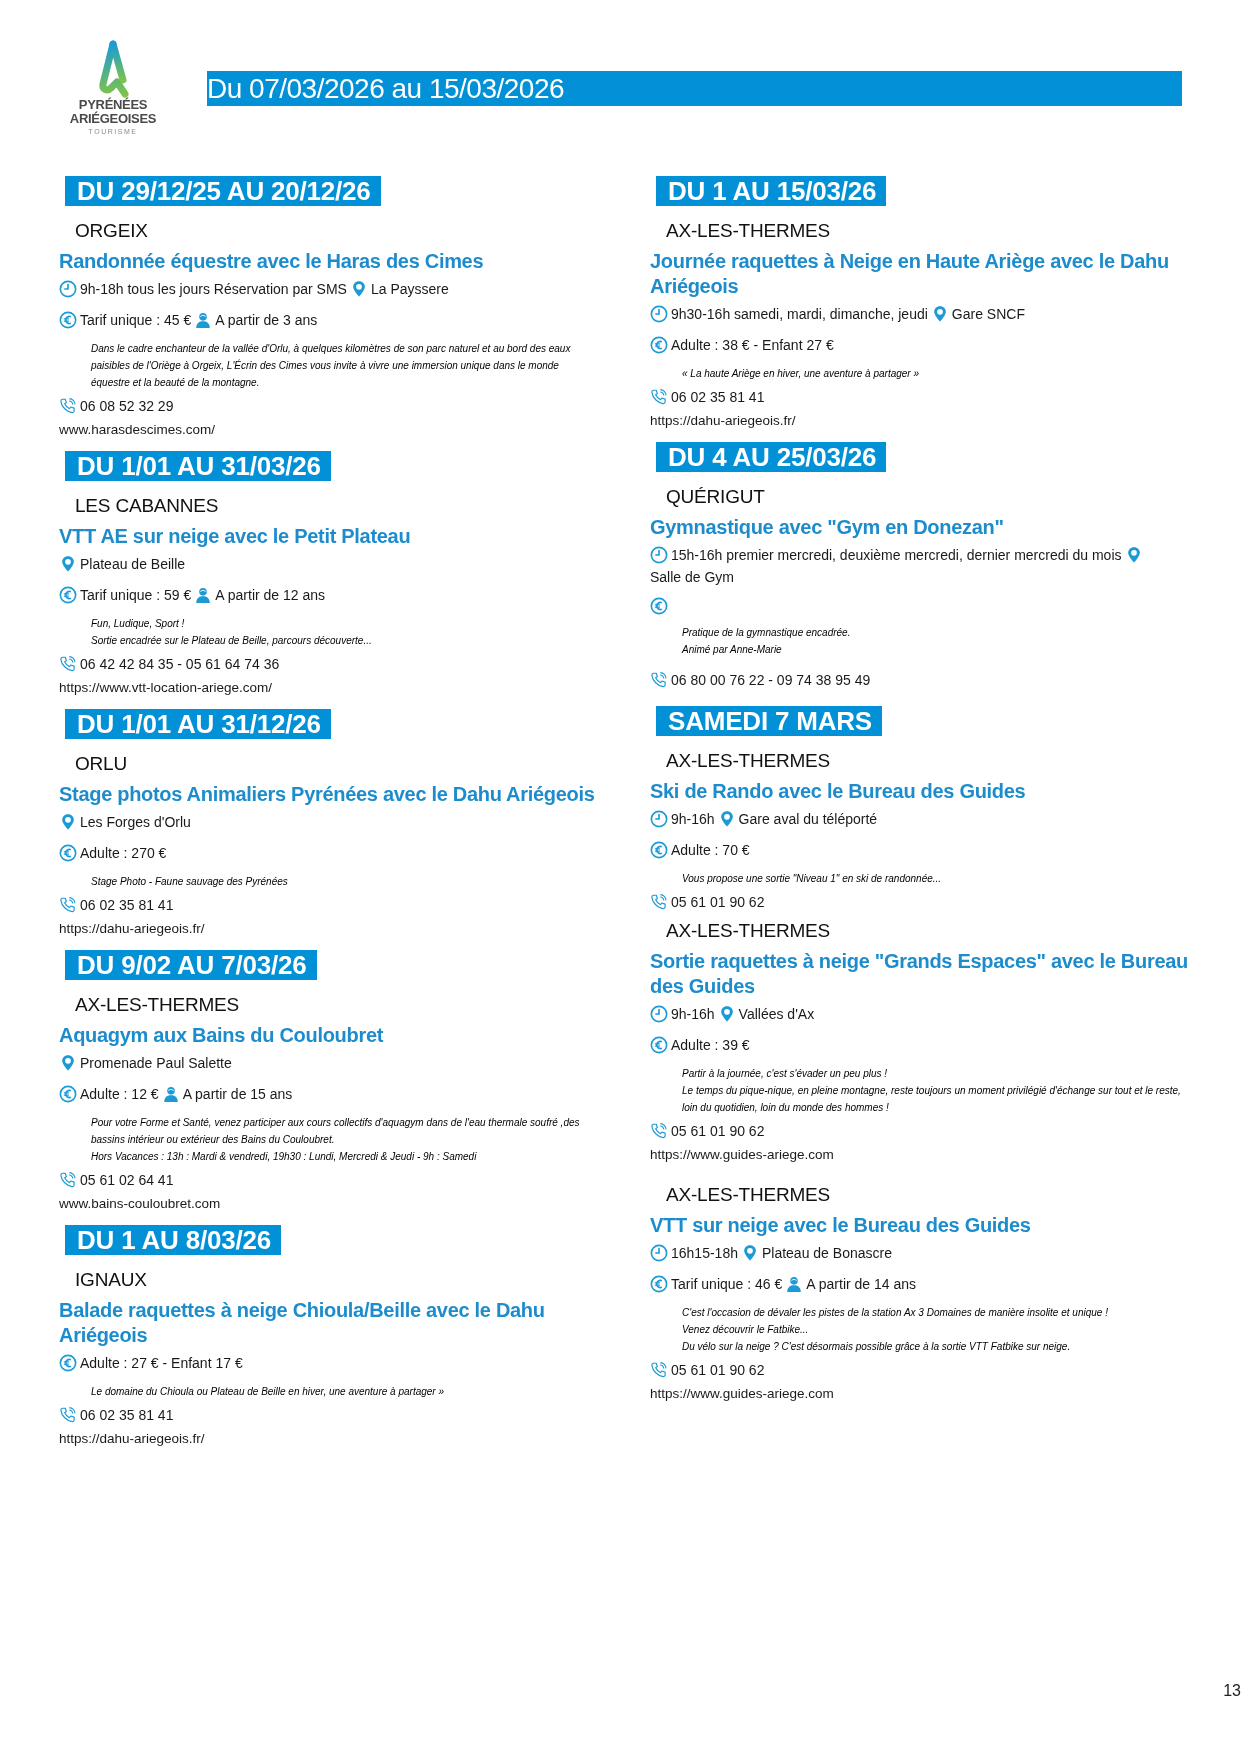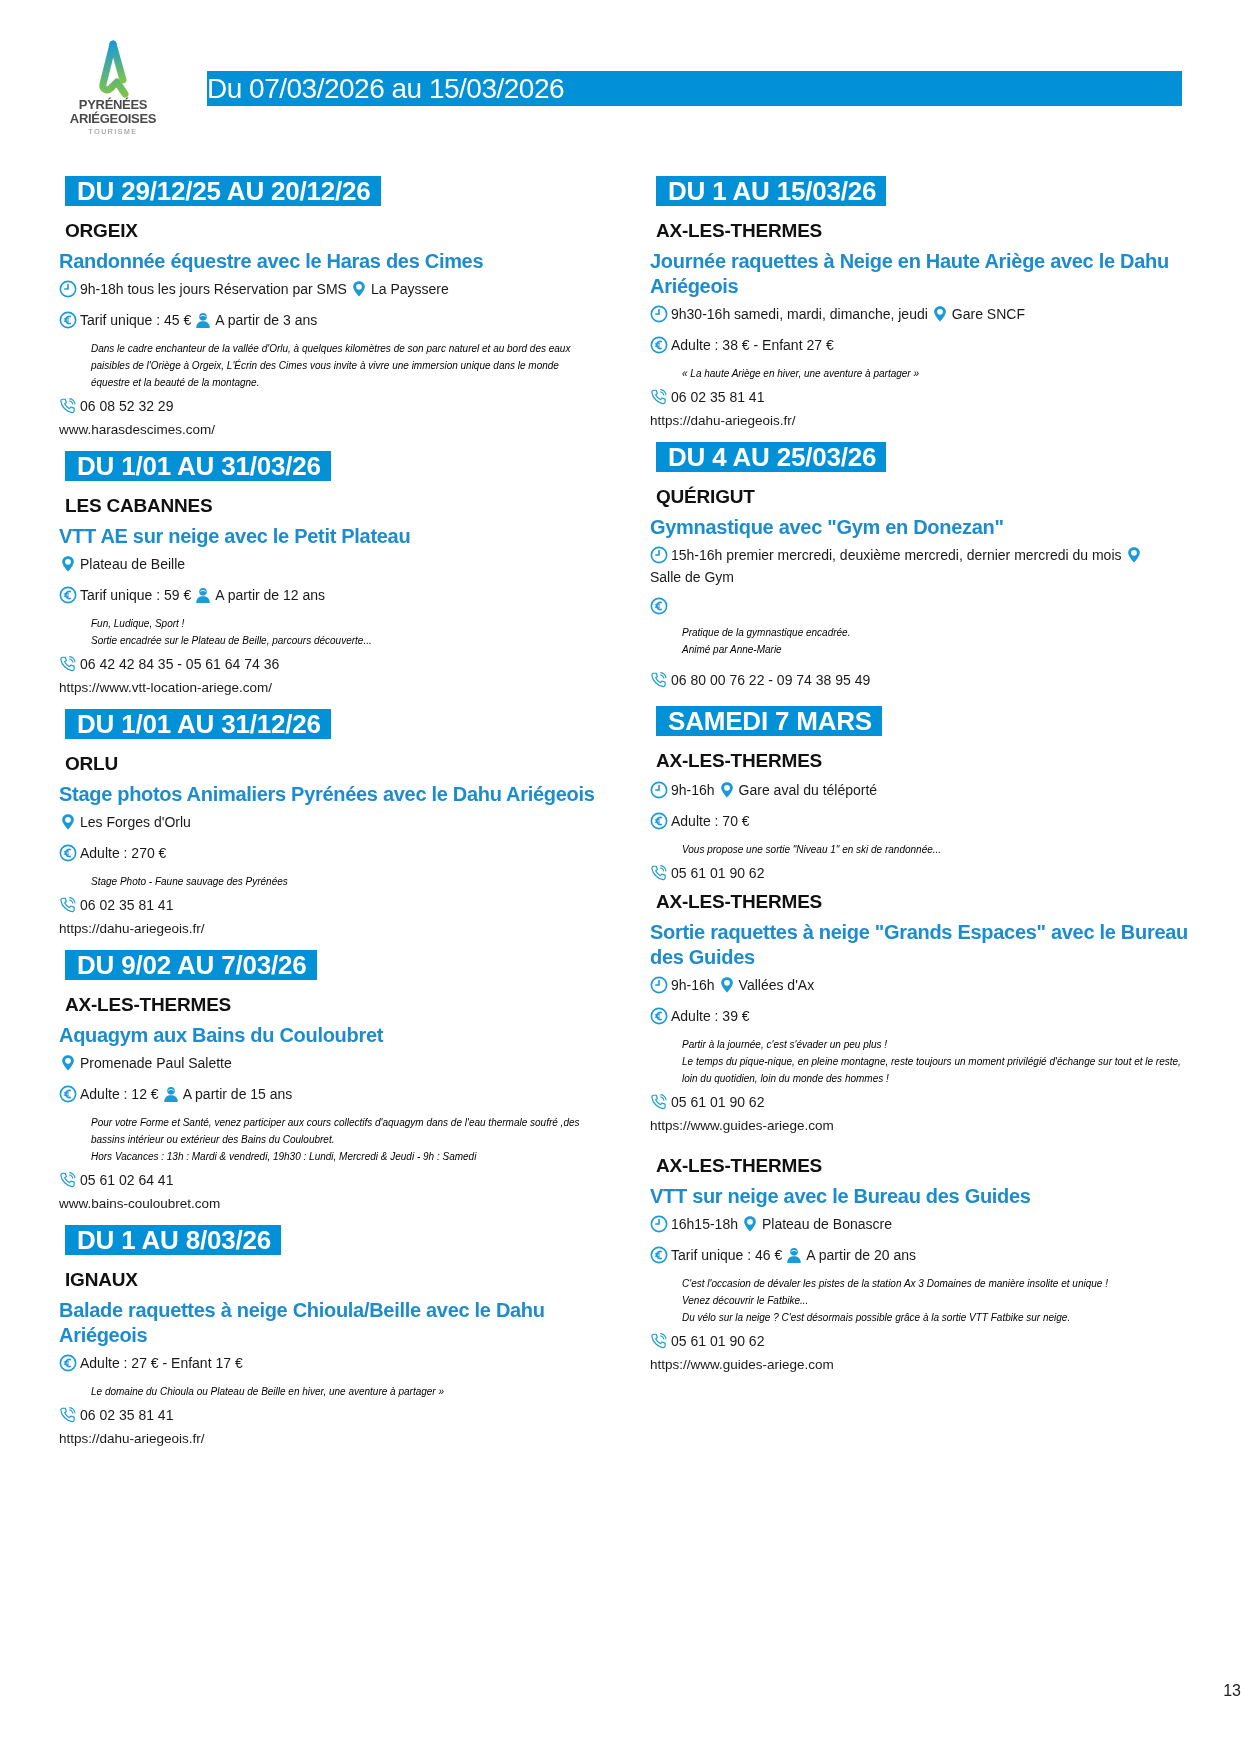--- a/index.html
+++ b/index.html
@@ -31,22 +31,22 @@
 
   .date-badge {
     display: inline-block; background: #0290d6; color: #fff;
     font-weight: bold; font-size: 26px; line-height: 30px;
     padding: 0 10px 0 12px; margin-left: 6px; margin-bottom: 14px;
     letter-spacing: -0.2px;
     text-align: right;
   }
   .event { margin-bottom: 8px; }
   .town {
-    font-weight: bold; font-size: 19px; line-height: 22px; color: #111;
-    margin: 0 0 7px 6px; letter-spacing: -0.2px;
+    font-weight: normal; font-size: 19px; line-height: 22px; color: #111;
+    margin: 0 0 7px 16px; letter-spacing: -0.2px;
   }
   .title {
     font-weight: bold; font-size: 20px; line-height: 25px; color: #1d8ccc;
     margin-bottom: 4px; letter-spacing: -0.3px;
   }
   .meta {
     font-size: 14px; line-height: 22px; color: #1a1a1a;
     display: flex; flex-wrap: wrap; align-items: center; margin-bottom: 9px;
   }
   .meta .ic { display: inline-flex; width: 18px; height: 18px; margin-right: 3px; flex: none; }
@@ -369,20 +369,21 @@
             <use href="#sym-phone"></use>
           </svg>
         </span>
       <span>06 80 00 76 22 - 09 74 38 95 49</span>
     </div>
   </div>
 
   <div class="event">
     <div class="date-badge">SAMEDI 7 MARS</div>
     <div class="town">AX-LES-THERMES</div>
+    <div class="title">Ski de Rando avec le Bureau des Guides</div>
     <div class="meta">
       <span class="ic">
           <svg width="18" height="18">
             <use href="#sym-clock"></use>
           </svg>
         </span>
       <span class="txt">9h-16h</span>
       <span class="ic">
           <svg width="18" height="18">
             <use href="#sym-pin"></use>
@@ -469,21 +470,21 @@
           <svg width="18" height="18">
             <use href="#sym-euro"></use>
           </svg>
         </span>
       <span class="txt">Tarif unique : 46 €</span>
       <span class="ic">
           <svg width="18" height="18">
             <use href="#sym-person"></use>
           </svg>
         </span>
-      <span class="txt">A partir de 20 ans</span>
+      <span class="txt">A partir de 14 ans</span>
     </div>
     <div class="desc">C'est l'occasion de dévaler les pistes de la station Ax 3 Domaines de manière insolite et unique !
 Venez découvrir le Fatbike...
 Du vélo sur la neige ? C'est désormais possible grâce à la sortie VTT Fatbike sur neige.</div>
     <div class="phone">
       <span class="ic">
           <svg width="18" height="18">
             <use href="#sym-phone"></use>
           </svg>
         </span>

